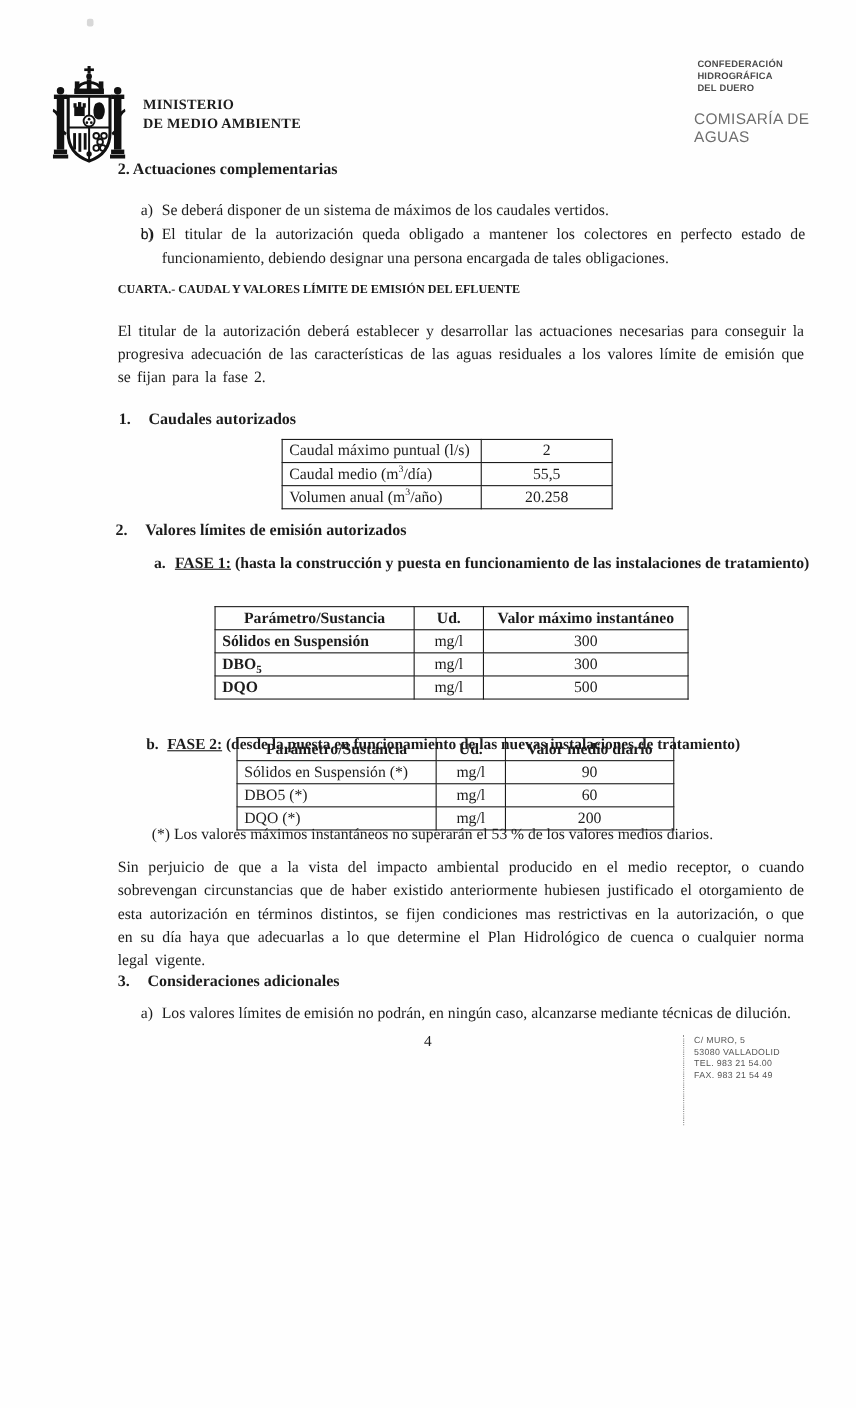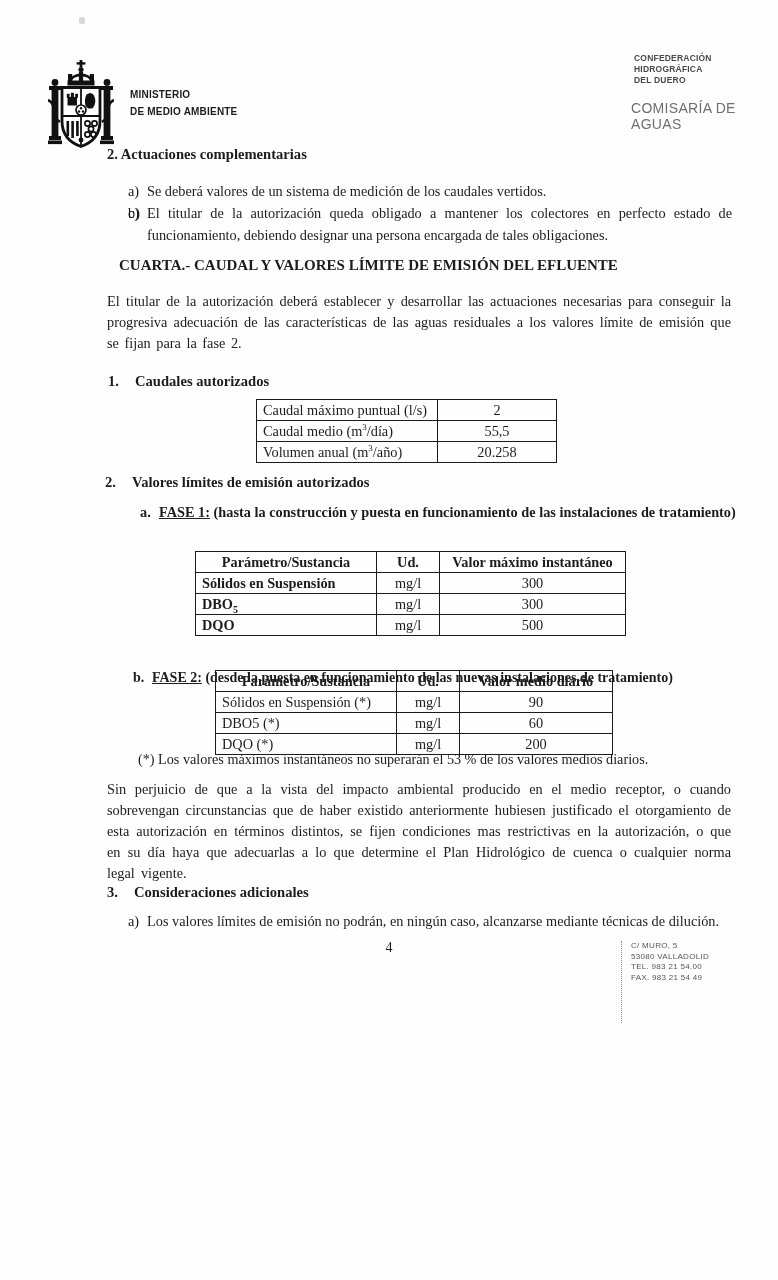--- a/index.html
+++ b/index.html
@@ -8,21 +8,21 @@
     background:#fefefe;color:#1c1c1c;
     font-family:"Liberation Serif", serif;
     overflow:hidden;
   }
   .abs{position:absolute;}
   .sans{font-family:"Liberation Sans", sans-serif;}
   .b{font-weight:bold;}
   .just{text-align:justify;}
 
   
-  .ministry{left:130px;top:86px;font-size:10px;font-weight:bold;line-height:17px;letter-spacing:.2px;}
+  .ministry{left:130px;top:86px;font-size:13px;font-weight:bold;line-height:17px;letter-spacing:.2px;font-family:Liberation Serif, serif;}
   .org{left:634px;top:53px;font-size:8.5px;font-weight:bold;line-height:11px;color:#4a4a4a;letter-spacing:.2px;}
   .dept{left:631px;top:100px;font-size:14px;color:#6e6e6e;letter-spacing:.3px;}
   .artifact{left:79px;top:17px;width:6px;height:7px;background:#d8d8d8;border-radius:2px;}
 
   
   .h-sec{font-size:14.6px;font-weight:bold;}
   .para{font-size:14.3px;line-height:21px;word-spacing:2px;}
   .hang{position:relative;padding-left:19px;}
   .hang > .lbl{position:absolute;left:0;top:0;}
   .list{font-size:14.3px;line-height:22px;}
@@ -123,32 +123,32 @@
     <div>HIDROGRÁFICA</div>
     <div>DEL DUERO</div>
   </div>
   <div class="abs sans dept">COMISARÍA DE AGUAS</div>
 
   <div class="abs h-sec" style="left:107px;top:146px;">2. Actuaciones complementarias</div>
 
   <div class="abs list" style="left:128px;top:180px;width:604px;">
     <div class="hang just">
       <span class="lbl">a)</span>
-      <span>Se deberá valores de un sistema de medición de los caudales vertidos.</span>
+      <span>Se deberá disponer de un sistema de máximos de los caudales vertidos.</span>
     </div>
     <div class="hang just">
       <span class="lbl">b)</span>
     </div>
     <div class="hang just">
       <span class="lbl">c)</span>
       <span>El titular de la autorización queda obligado a mantener los colectores en perfecto estado de funcionamiento, debiendo designar una persona encargada de tales obligaciones.</span>
     </div>
   </div>
 
-  <div class="abs b" style="left:107px;top:257px;font-size:15px;margin-left:12px;">CUARTA.- CAUDAL Y VALORES LÍMITE DE EMISIÓN DEL EFLUENTE</div>
+  <div class="abs b" style="left:107px;top:257px;font-size:11px;">CUARTA.- CAUDAL Y VALORES LÍMITE DE EMISIÓN DEL EFLUENTE</div>
   <div class="abs para just" style="left:107px;top:291px;width:624px;">El titular de la autorización deberá establecer y desarrollar las actuaciones necesarias para conseguir la progresiva adecuación de las características de las aguas residuales a los valores límite de emisión que se fijan para la fase 2.</div>
 
   <div class="abs h-sec numhead" style="left:108px;top:373px;">
     <span class="num">1.</span><span>Caudales autorizados</span>
   </div>
 
   <table class="abs" style="left:256px;top:399px;">
     <tbody>
       <tr>
         <td class="cell-l" style="width:168px;"><span>Caudal máximo puntual (l/s)</span><sup></sup><span></span></td>

